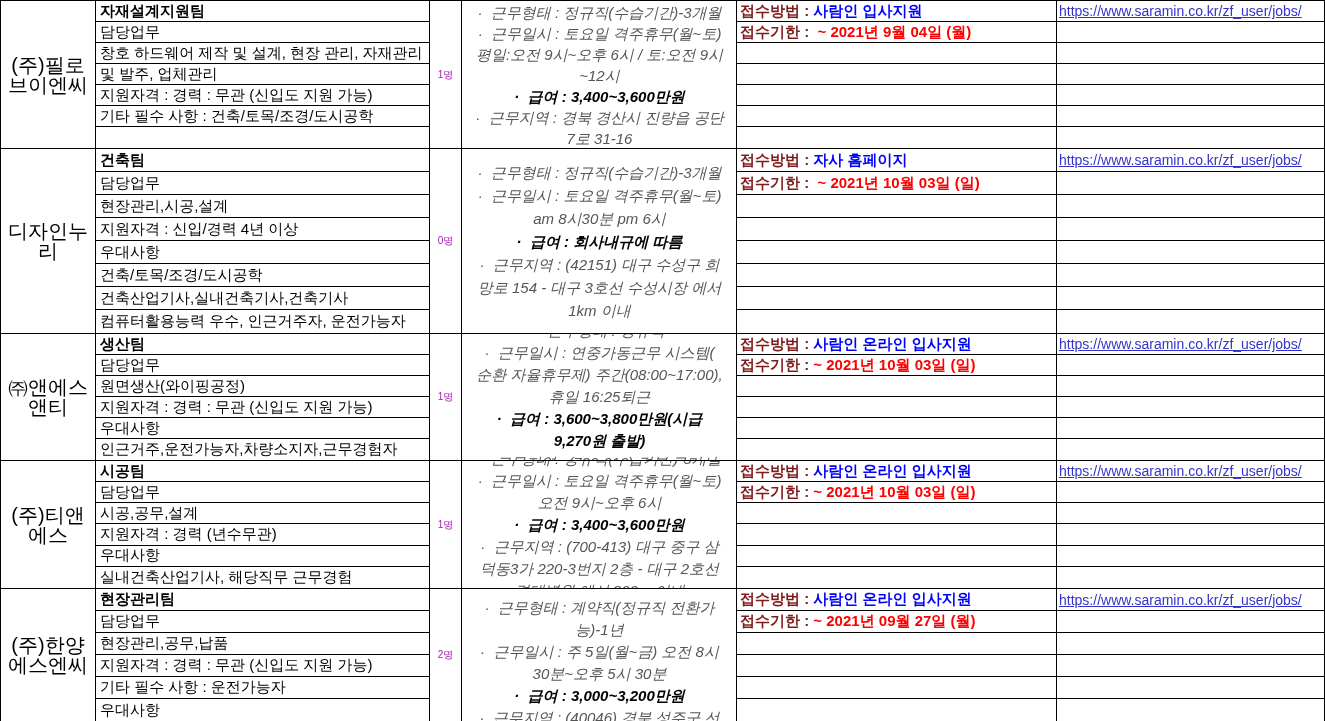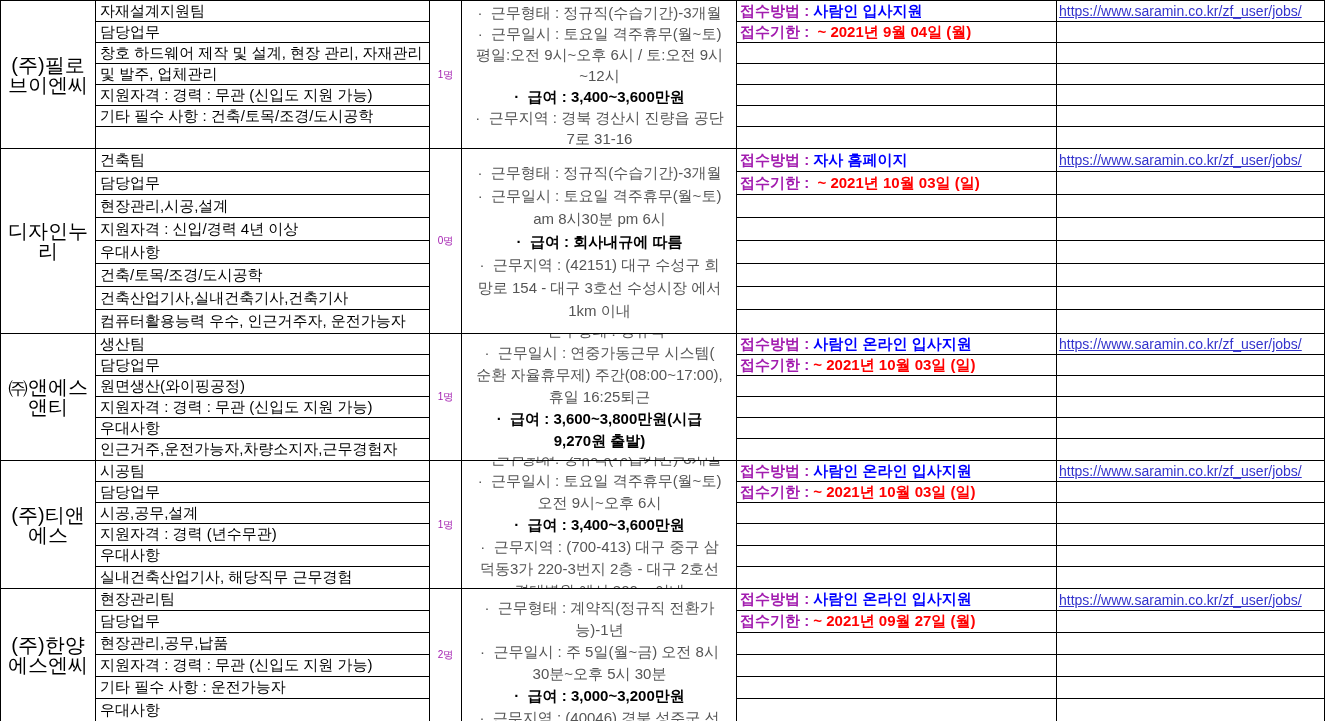--- a/index.html
+++ b/index.html
@@ -36,33 +36,33 @@
 
   
   .rows-col { display: grid; }
   .job-row {
     border-bottom: 1px solid var(--border, #000);
     display: flex; align-items: center;
     font-size: 15px; color: #000; padding-left: 4px;
     white-space: nowrap; overflow: hidden;
   }
   .job-row:last-child { border-bottom: none; }
-  .job-row.bold { font-weight: normal; }
+  .job-row.bold { font-weight: bold; }
 
   
   .count-cell {
     display: flex; align-items: center; justify-content: center;
     font-size: 10px; color: #a21caf;
   }
 
   
   .detail-cell { position: relative; }
   .detail-content {
     position: absolute; left: 1px; right: 0; top: 50%;
-    transform: translateY(-50%); text-align: center;
+    transform: translateY(-50%); text-align: center; font-style: italic;
   }
   .section:nth-child(5) .detail-content { top: 8px; transform: none; }
   .detail-line {
     font-size: 15px; color: var(--detail_text, #555);
     white-space: pre; overflow: hidden;
   }
   .detail-line.bold-line { font-weight: bold; color: #000; }
   .section:nth-child(1) .detail-line { line-height: 21px; }
   .section:nth-child(2) .detail-line { line-height: 23px; }
   .section:nth-child(3) .detail-line { line-height: 22px; }
@@ -70,21 +70,21 @@
   .section:nth-child(5) .detail-line { line-height: 22px; }
 
   
   .method-col { display: grid; }
   .m-row {
     border-bottom: 1px solid var(--border, #000);
     display: flex; align-items: center; padding-left: 3px;
     font-size: 15px; font-weight: bold; white-space: pre; overflow: hidden;
   }
   .m-row:last-child { border-bottom: none; }
-  .m-label { color: #a21caf; }
+  .m-label { color: #7f1d1d; }
   .m-value.blue { color: var(--method_value, #0000ff); }
   .m-value.red  { color: var(--deadline_value, #ff0000); }
 
   
   .url-col { display: grid; }
   .u-row {
     border-bottom: 1px solid var(--border, #000);
     display: flex; align-items: center; padding-left: 2px; overflow: hidden; text-align: right;
   }
   .u-row:last-child { border-bottom: none; }

